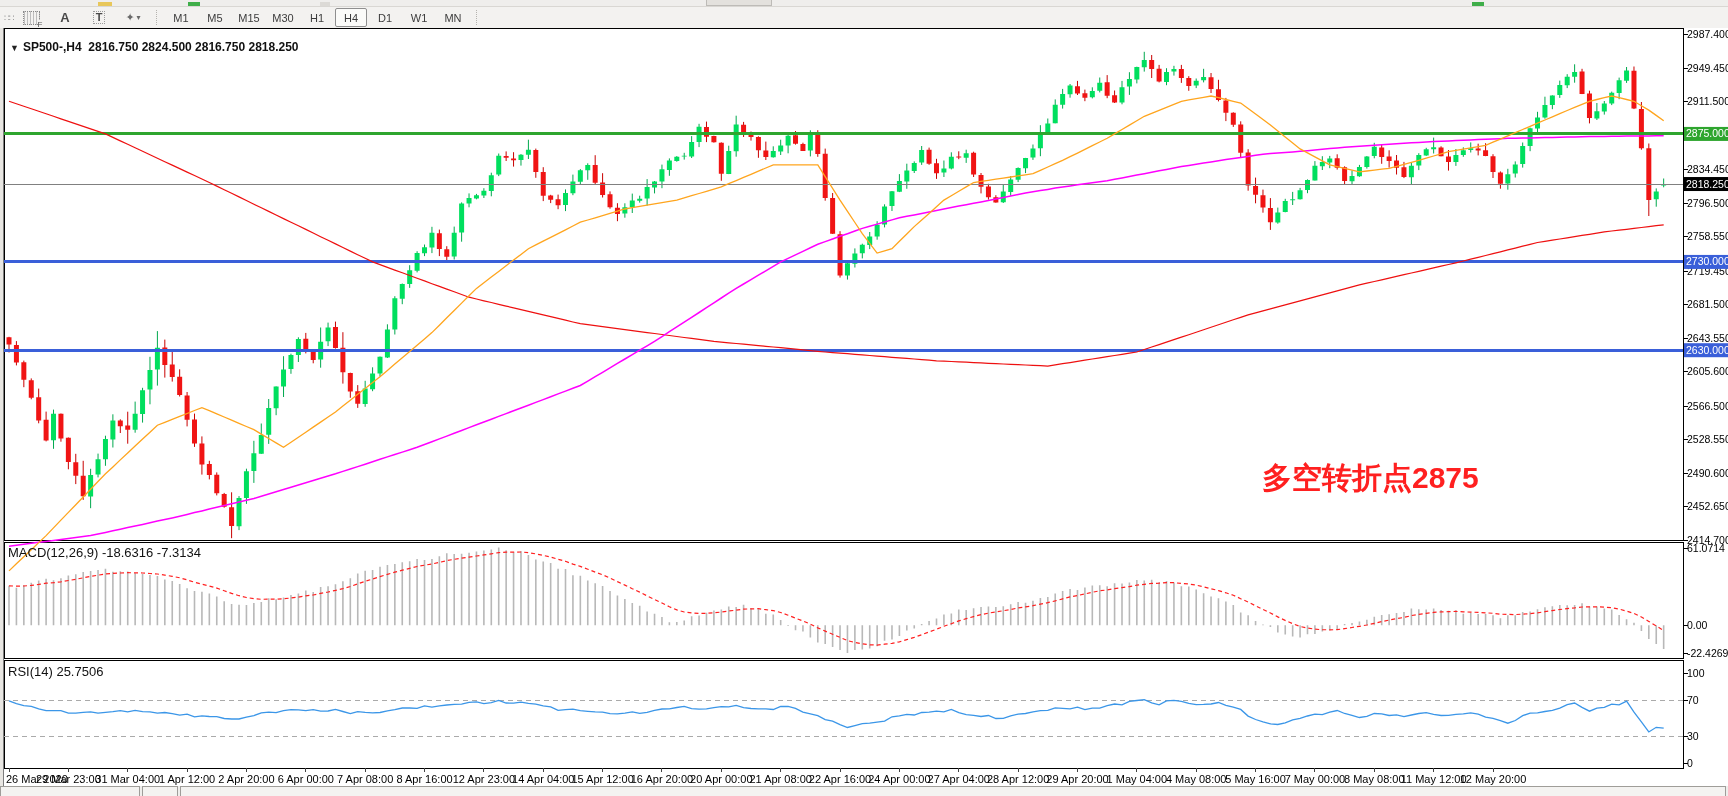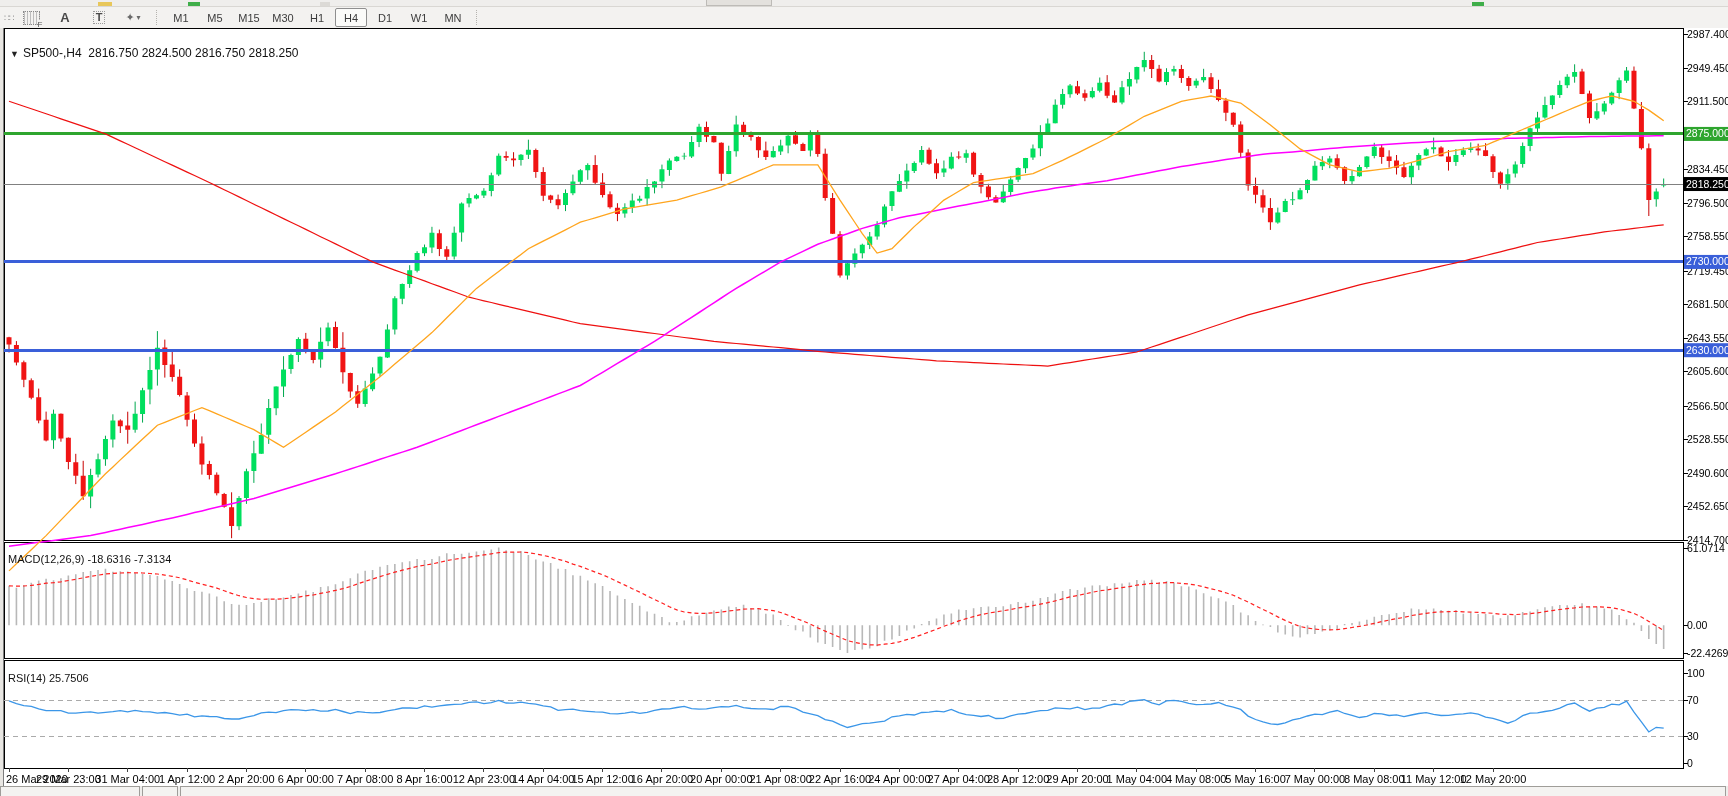--- a/index.html
+++ b/index.html
@@ -22,23 +22,23 @@
      repeating-linear-gradient(90deg,#bdbdbd 0 1px,transparent 1px 3px);}
   .icon-grid-f i{position:absolute;right:-4px;bottom:-5px;font-style:normal;font-size:8px;color:#555;background:#f3f2f0;}
   .icon-a{font-size:13px;font-weight:bold;color:#4a4a4a;}
   .icon-t{font-size:11px;font-weight:bold;color:#4a4a4a;border:1px dotted #9a9a9a;padding:0 2px;line-height:11px;}
   .icon-shapes{font-size:11px;color:#6a6a6a;}
   .icon-caret{font-size:8px;color:#6a6a6a;margin-left:2px;}
   
   .chart-wrap{position:absolute;left:0;top:28px;width:1728px;height:758px;background:#fff;}
   .left-edge{position:absolute;left:0;top:0;width:3px;height:758px;background:#e8e6e2;border-right:1px solid #7d7d7d;}
   svg{position:absolute;left:0;top:0;}
-  .chart-title{position:absolute;left:10px;top:18px;font-size:12px;font-weight:normal;color:#111;}
+  .chart-title{position:absolute;left:10px;top:12px;font-size:12px;font-weight:bold;color:#111;}
   .chart-title .tri{font-size:9px;color:#222;margin-right:4px;}
-  .pane-label{position:absolute;left:8px;font-size:11px;color:#111;margin-top:8px;}
+  .pane-label{position:absolute;left:8px;font-size:13px;color:#111;}
   .annotation{position:absolute;font-size:30px;font-weight:bold;white-space:nowrap;}
   
   .status-bar{position:absolute;left:0;top:786px;width:1728px;height:10px;background:#efeeec;display:flex;}
   .status-seg{height:100%;box-sizing:border-box;border:1px solid #9f9d99;border-bottom:none;background:#f4f3f1;margin-right:2px;}
 </style>
 </head>
 <body>
 
 <div class="screen">
 
@@ -207,20 +207,21 @@
         <text x="1433.6399999999999" y="755" font-size="11" font-family="Liberation Sans, sans-serif" fill="#000" text-anchor="middle">11 May 12:00</text>
         <line x1="1493" y1="740" x2="1493" y2="744" stroke="#444" stroke-width="1" shape-rendering="crispEdges"></line>
         <text x="1493" y="755" font-size="11" font-family="Liberation Sans, sans-serif" fill="#000" text-anchor="middle">12 May 20:00</text>
       </svg>
     <div class="left-edge"></div>
     <div class="chart-title">
       <span class="tri">▼</span><span>SP500-,H4</span>&nbsp;&nbsp;<span>2816.750 2824.500 2816.750 2818.250</span>
     </div>
     <div class="pane-label" id="macd-label" style="top: 517px;">MACD(12,26,9) -18.6316 -7.3134</div>
     <div class="pane-label" id="rsi-label" style="top: 636px;">RSI(14) 25.7506</div>
+    <div class="annotation" id="annotation" style="left: 1262px; top: 430px; color: rgb(255, 32, 32);">多空转折点2875</div>
   </div>
 
   <div class="status-bar">
     <div class="status-seg" id="seg0" style="width: 140px;"></div>
     <div class="status-seg" id="seg1" style="width: 36px;"></div>
     <div class="status-seg" id="seg2" style="width: 1546px;"></div>
   </div>
 </div>
 
 </body></html>

